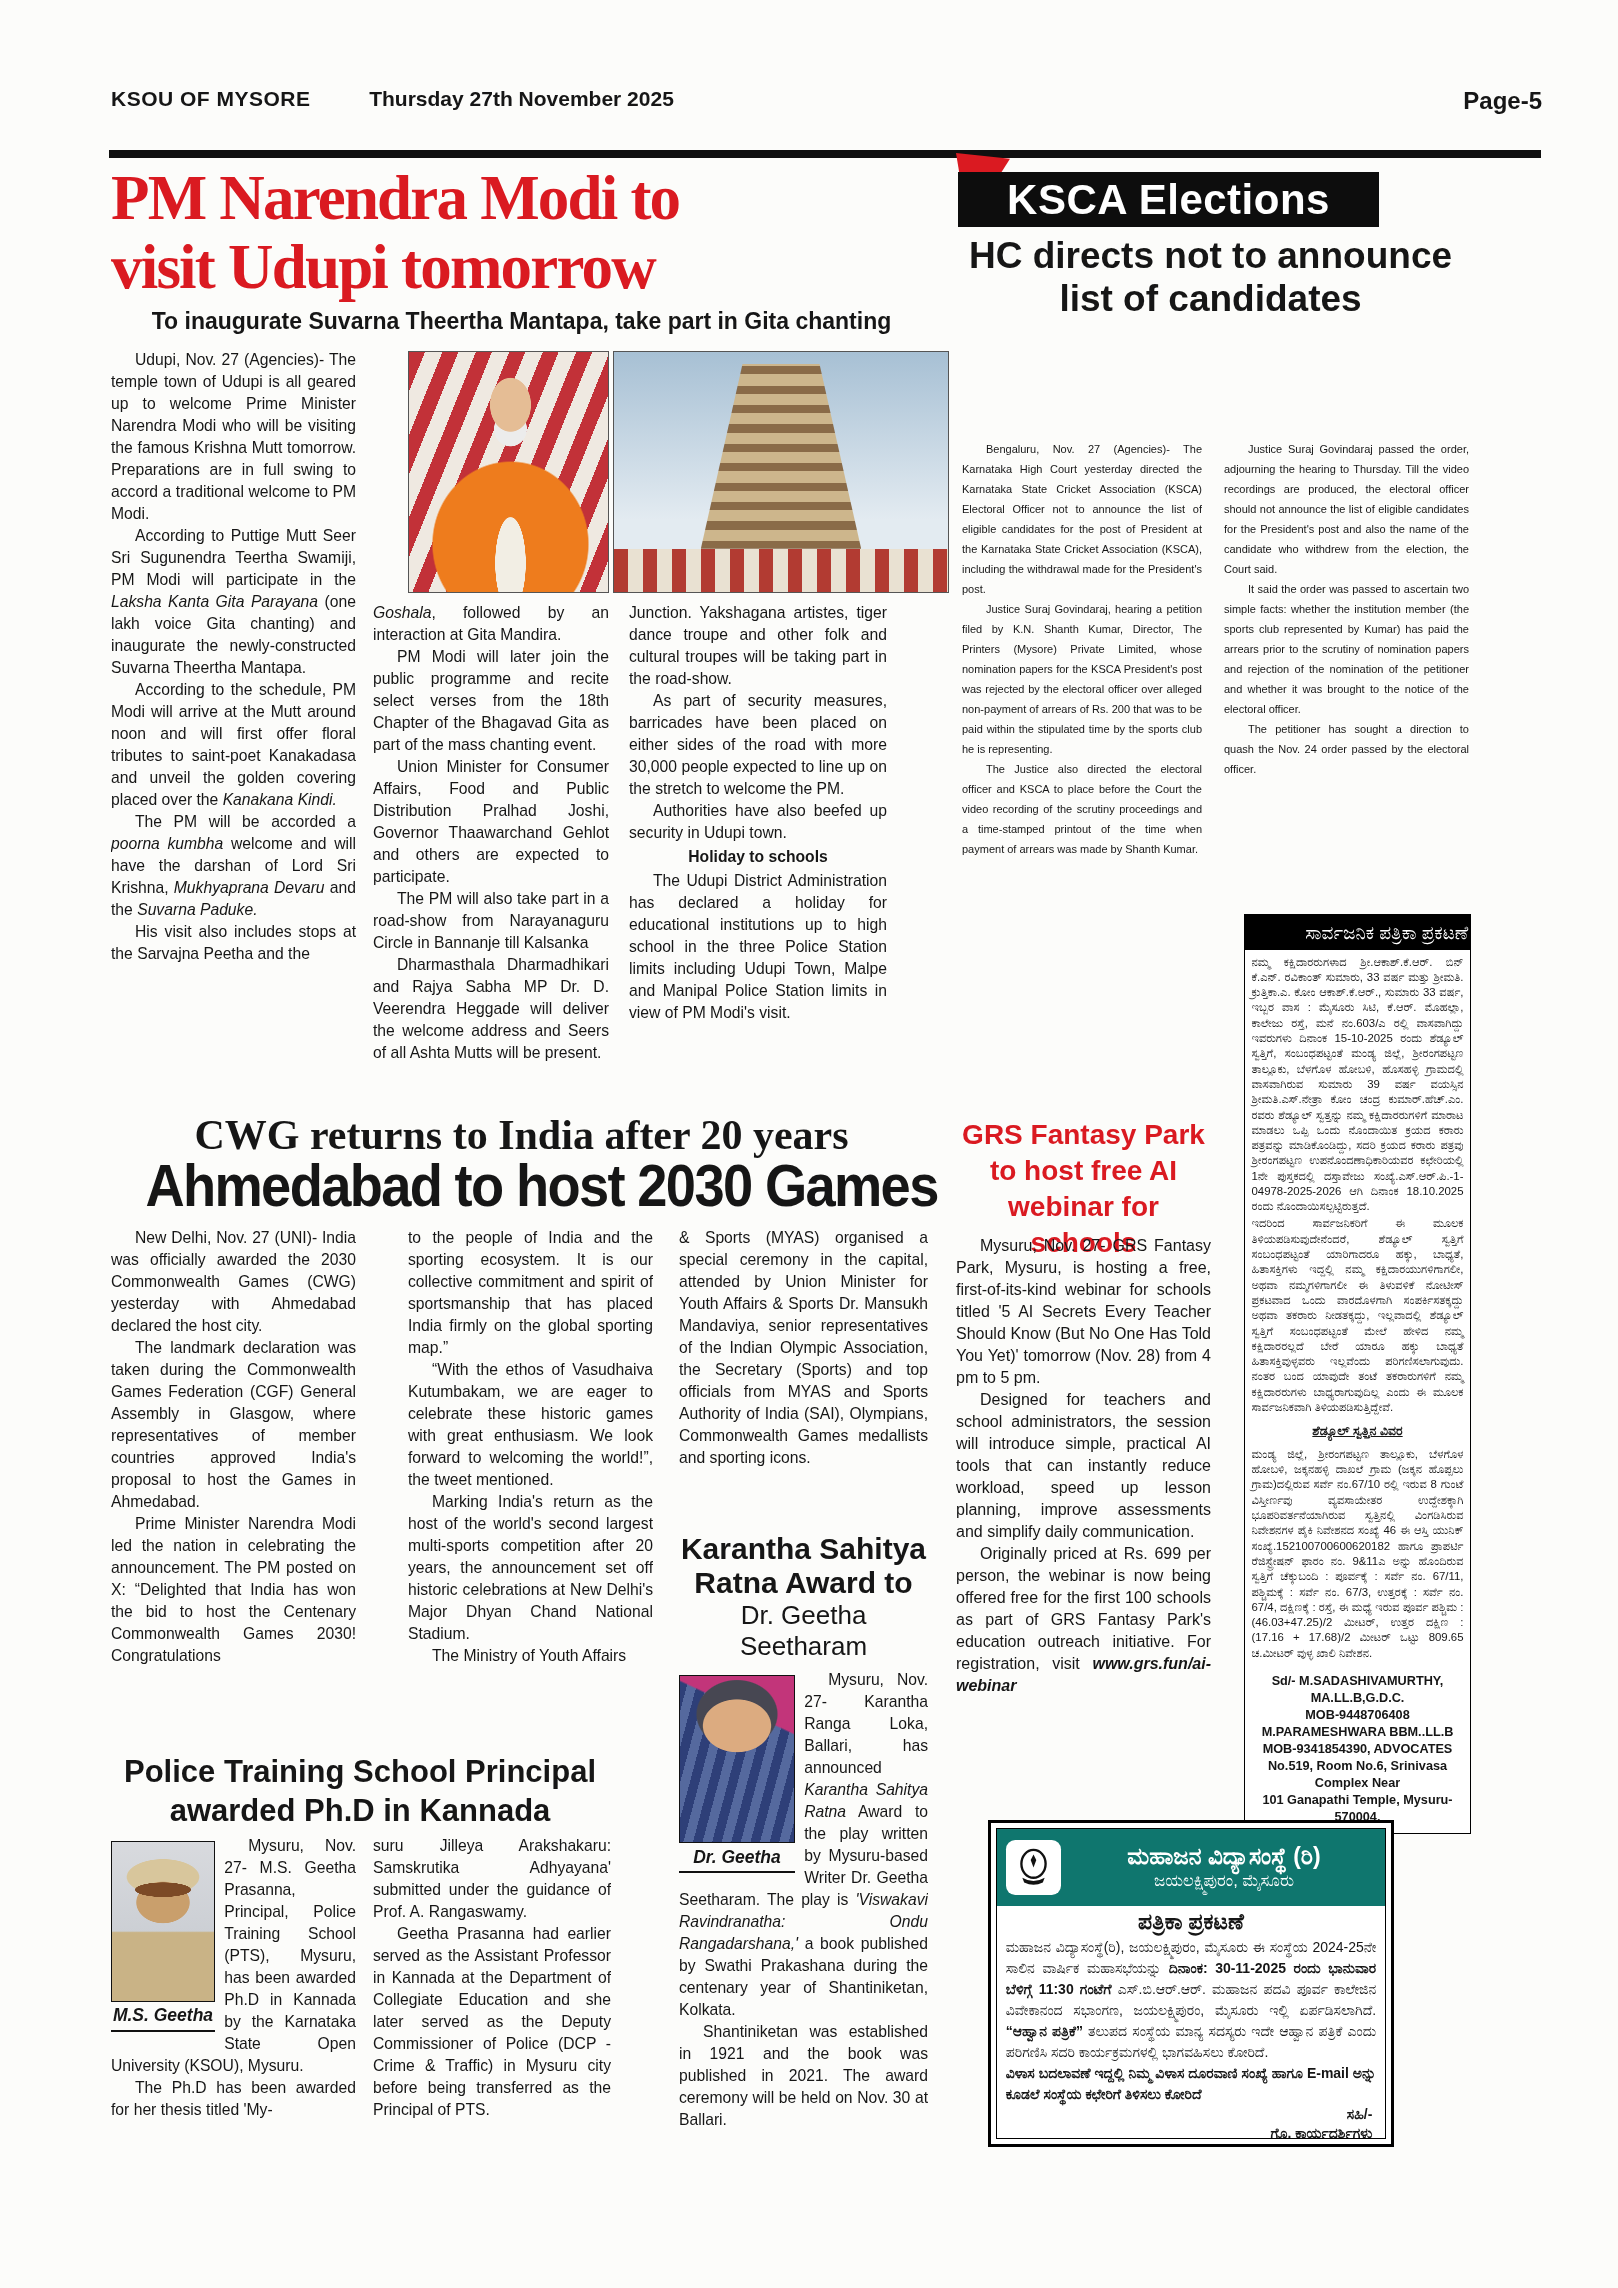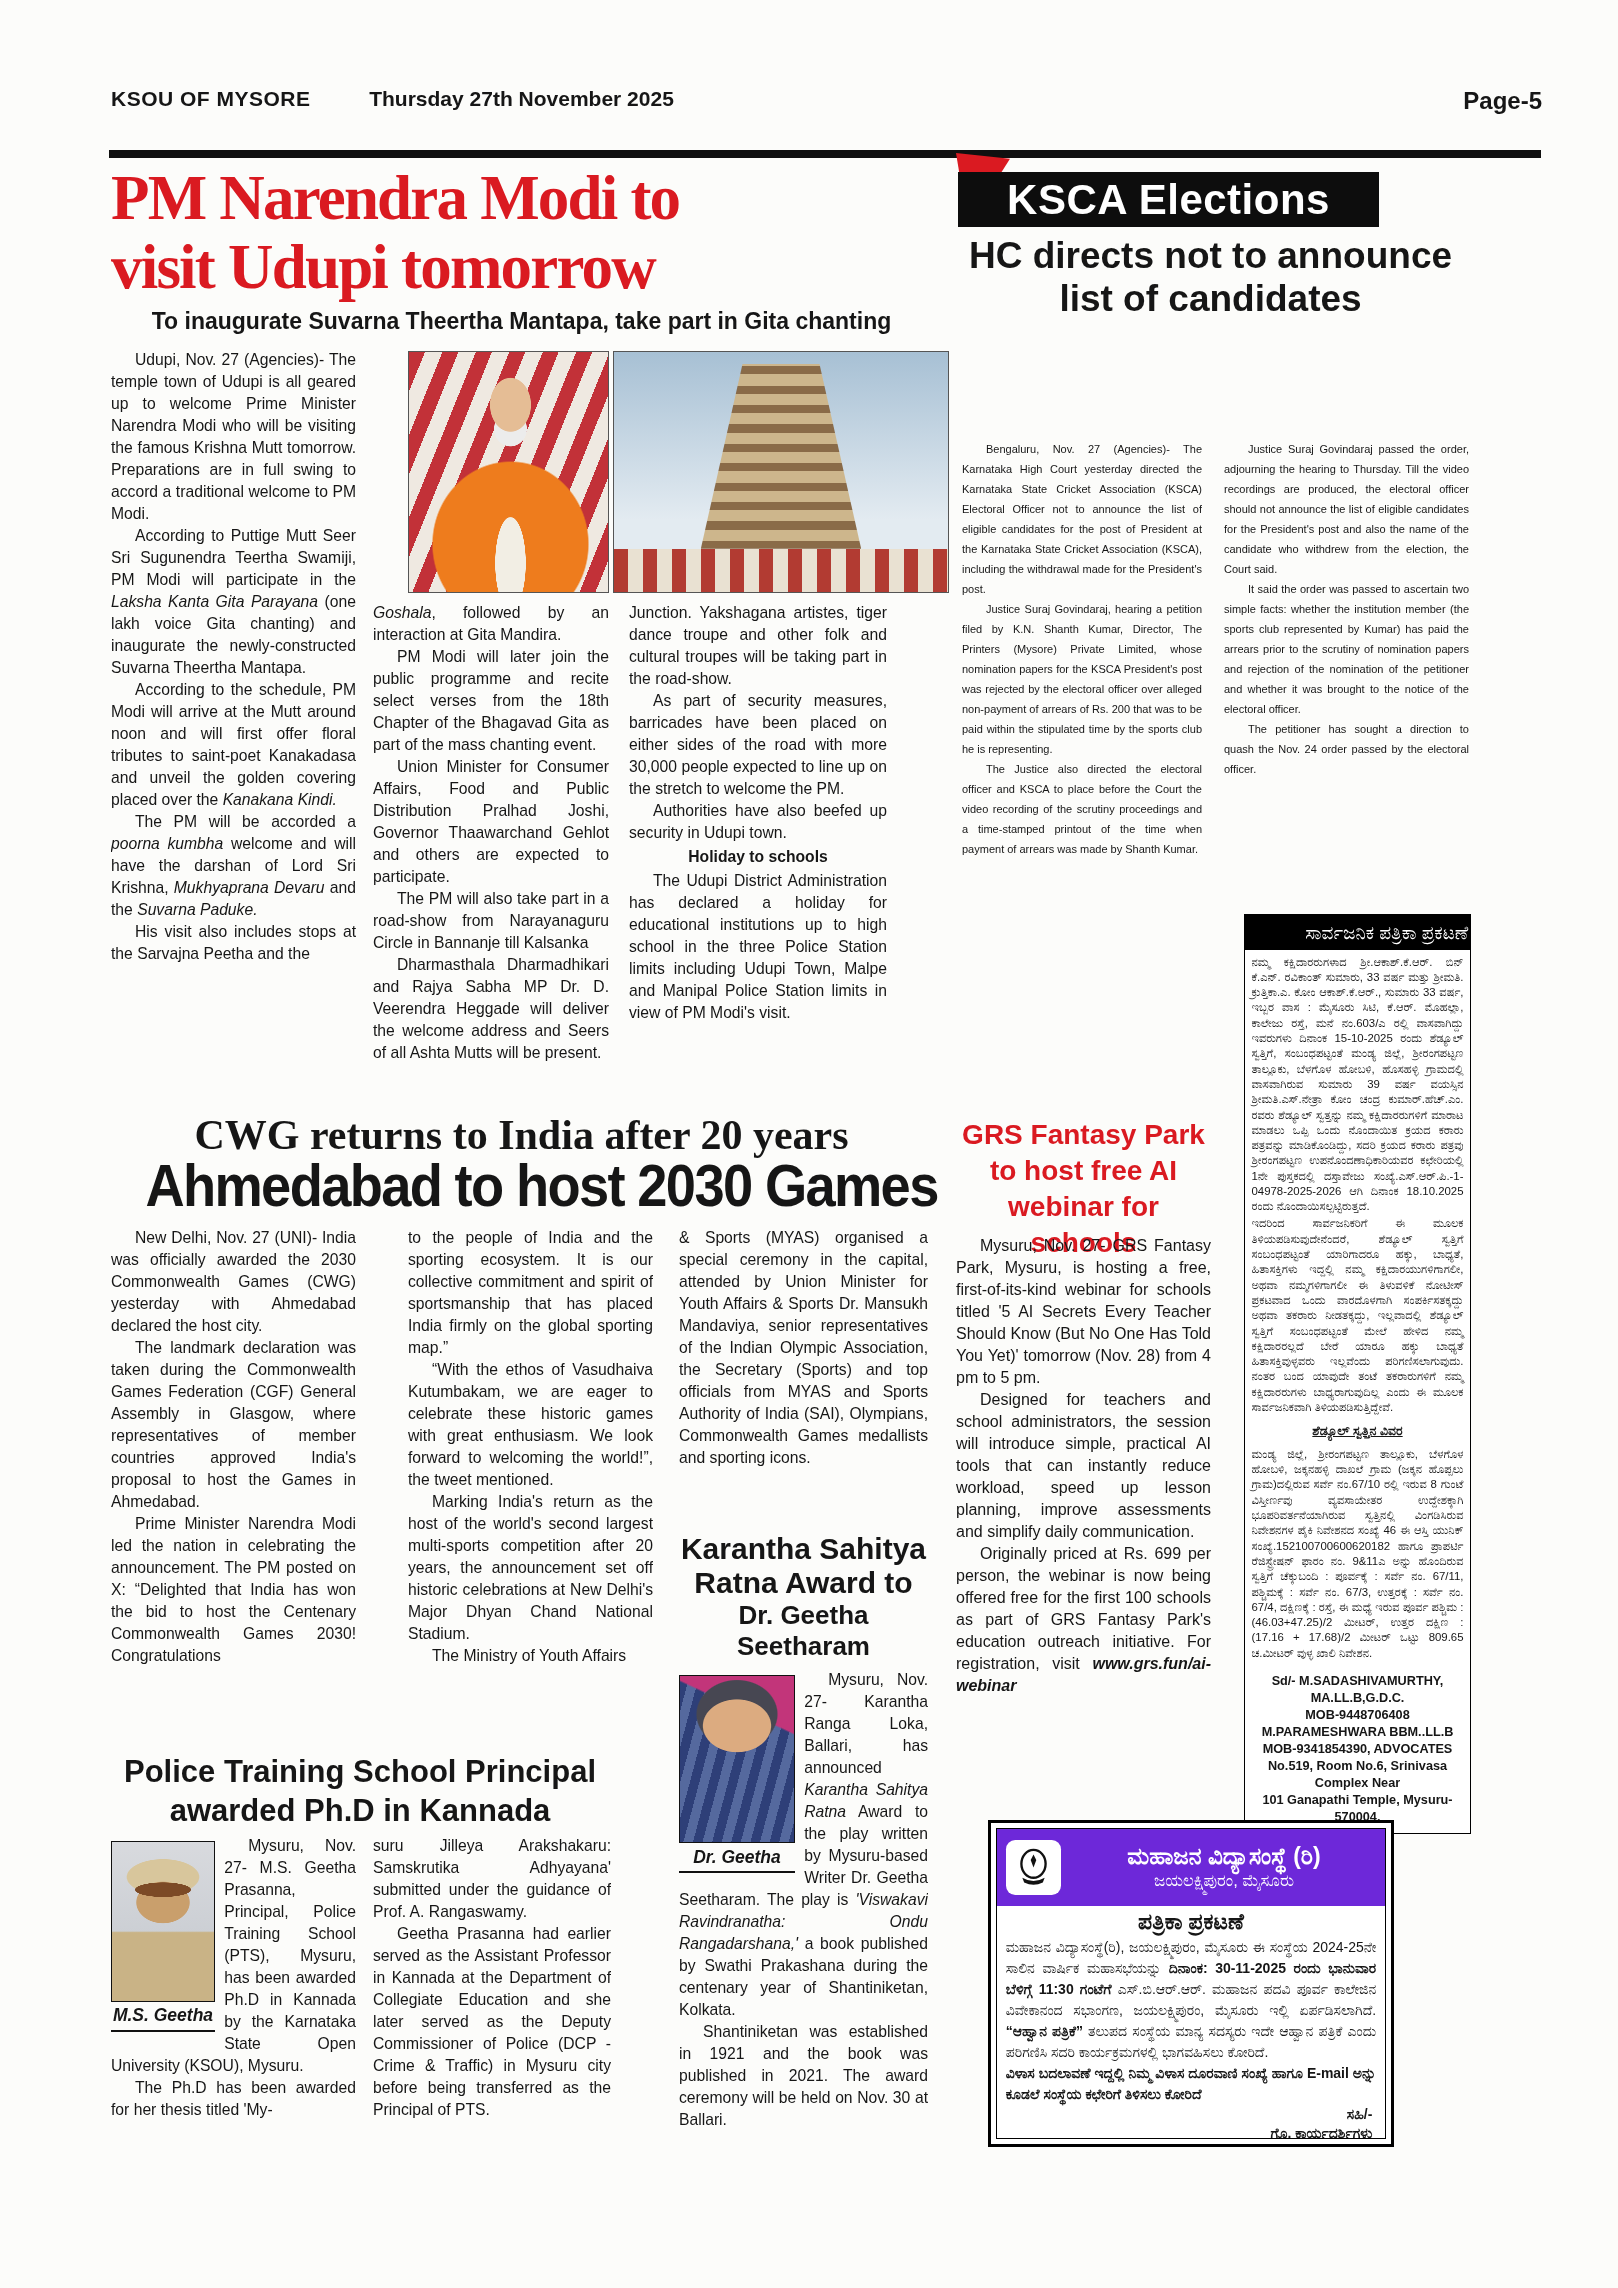--- a/index.html
+++ b/index.html
@@ -50,21 +50,21 @@
   .cwg-kicker{left:111px;top:1111px;width:821px;text-align:center;font-family:"Liberation Serif",serif;font-weight:bold;font-size:42px;}
   .cwg-head{left:111px;top:1152px;width:821px;text-align:center;font-weight:bold;font-size:59px;
             letter-spacing:-1.8px;white-space:nowrap;}
   .cwg-head>span{display:inline-block;transform:scaleX(.92);transform-origin:50% 50%;}
   .cwg-c1{left:111px;top:1227px;width:245px;height:522px;overflow:hidden;}
   .cwg-c2{left:408px;top:1227px;width:245px;height:522px;overflow:hidden;}
   .cwg-c3{left:679px;top:1227px;width:249px;height:301px;overflow:hidden;}
   
   .kar{left:679px;top:1532px;width:249px;height:731px;overflow:hidden;}
   .kar-h1{text-align:center;font-weight:bold;font-size:30px;line-height:34px;margin:0;}
-  .kar-h2{text-align:center;font-weight:bold;font-size:26px;line-height:31px;margin:0 0 7.4px 0;}
+  .kar-h2{text-align:center;font-weight:normal;font-size:26px;line-height:31px;margin:0 0 7.4px 0;}
   .fig{float:left;margin:5.5px 9.2px 1.8px 0;}
   .figcap{text-align:center;font-weight:bold;font-style:italic;font-size:17.5px;border-bottom:2.8px solid #111;padding:2.8px 0 3.7px 0;}
   .ph-geetha{width:114px;height:166px;border:1.8px solid #111;background:
      radial-gradient(ellipse 32% 17% at 50% 30%,#dcab80 0 92%,rgba(0,0,0,0) 95%),
      radial-gradient(ellipse 38% 22% at 50% 23%,#474752 0 92%,rgba(0,0,0,0) 95%),
      linear-gradient(205deg,#c2357a 0 26%,rgba(0,0,0,0) 27%),
      repeating-linear-gradient(105deg,#2e3f78 0 9.2px,#55699e 9.2px 18.5px);}
   
   .pol-head{left:111px;top:1752px;width:498px;text-align:center;font-weight:bold;font-size:31px;line-height:39px;}
   .pol-c1{left:111px;top:1835px;width:245px;height:436px;overflow:hidden;}
@@ -82,21 +82,21 @@
   .notice{left:1244px;top:914px;width:227px;height:920px;border:1.8px solid #000;overflow:hidden;background:#fff;}
   .notice-title{background:#000;color:#fff;text-align:right;font-weight:normal;font-size:18.5px;padding:6.5px 1.8px;}
   .notice-body{padding:4.6px 6.5px;font-size:11.4px;line-height:15.3px;text-align:justify;}
   .notice-body .para{text-indent:0;margin-bottom:1.8px;}
   .notice-sub{text-align:center;font-weight:bold;text-decoration:underline;font-size:12.5px;margin:2.8px 0;}
   .notice-sig{padding:5.5px 6.5px 0 6.5px;text-align:center;font-size:12.7px;line-height:17px;font-weight:bold;}
   .notice-date{padding:7.4px 6.5px;text-align:left;font-size:13px;font-weight:bold;}
   
   .ad{left:988px;top:1820px;width:406px;height:327px;border:3.7px solid #000;padding:4.6px;background:#fff;}
   .ad-inner{border:1.8px solid #000;height:100%;box-sizing:border-box;overflow:hidden;}
-  .ad-head{background:#6d28d9;color:#fff;display:flex;align-items:center;gap:11px;padding:5.5px 9.2px;height:66px;}
+  .ad-head{background:#0f766e;color:#fff;display:flex;align-items:center;gap:11px;padding:5.5px 9.2px;height:66px;}
   .ad-logo{width:55px;height:55px;background:#fff;border-radius:9.2px;flex:0 0 auto;display:flex;align-items:center;justify-content:center;}
   .ad-org{flex:1;text-align:center;}
   .ad-org1{font-size:23px;font-weight:bold;line-height:28px;}
   .ad-org2{font-size:16.6px;line-height:22px;}
   .ad-title{text-align:center;font-weight:bold;font-size:22px;margin:3.7px 0 1.8px 0;}
   .ad-body{padding:0 9.2px;font-size:14px;line-height:21px;text-align:justify;}
   .ad-body .para{text-indent:0;}
   .ad-sign{padding:0 13px;text-align:right;font-weight:bold;font-size:14px;line-height:19.4px;}
 </style>
 </head>

